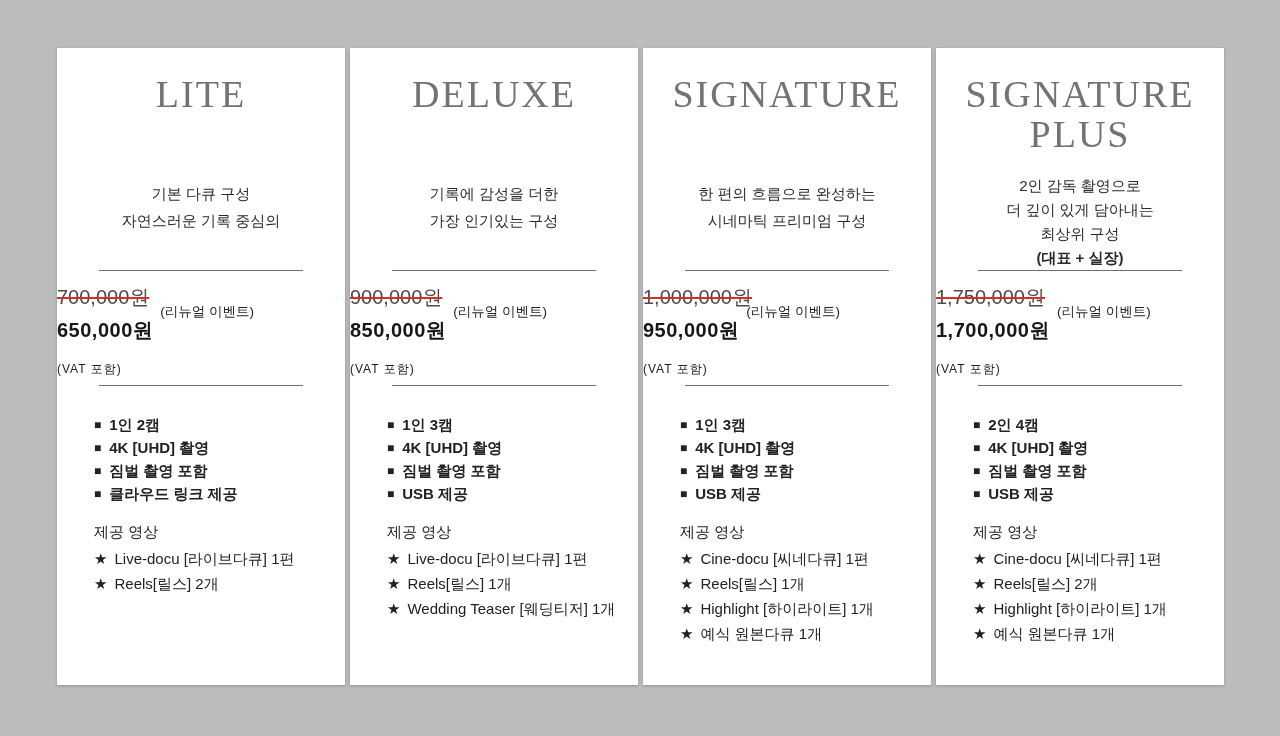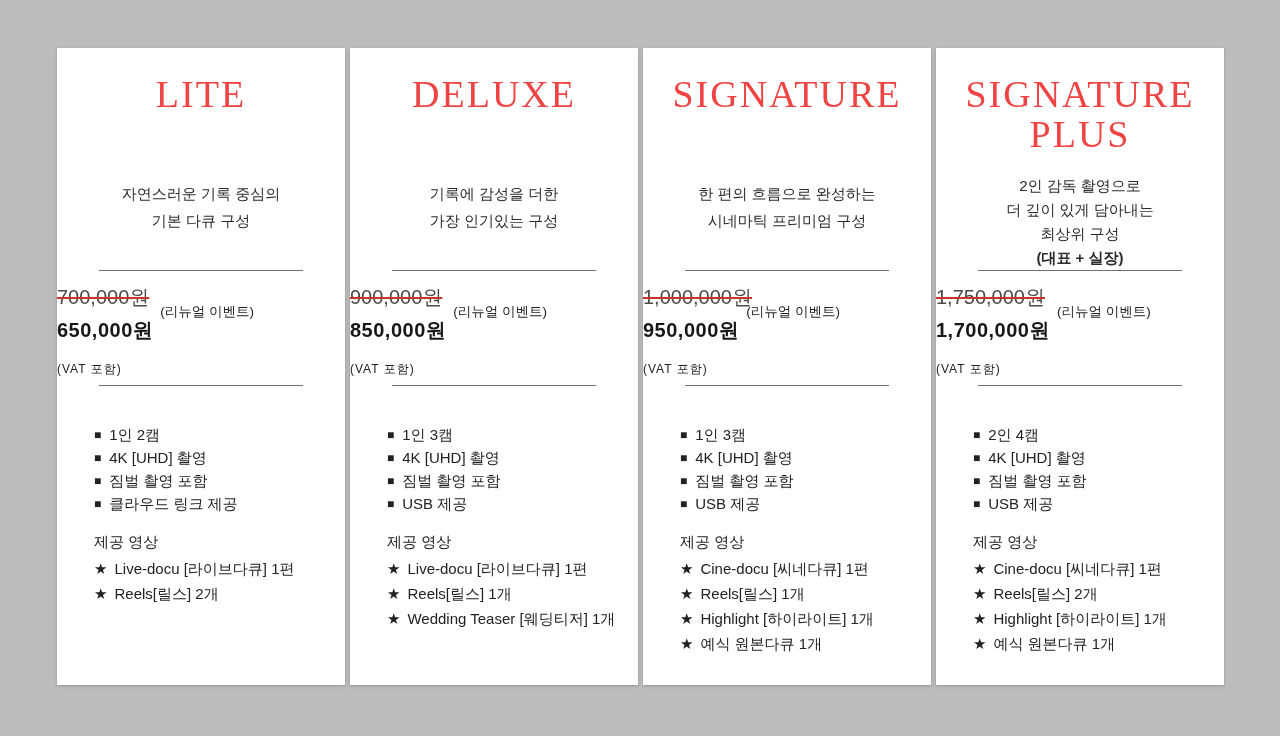--- a/index.html
+++ b/index.html
@@ -21,21 +21,21 @@
     background: #ffffff;
     box-shadow: 0 1px 3px rgba(0,0,0,0.22);
   }
   .card-title {
     margin: 0; padding-top: 26px;
     text-align: center;
     font-family: "Liberation Serif", "DejaVu Serif", serif;
     font-weight: 400;
     font-size: 38px; line-height: 40px;
     letter-spacing: 2px;
-    color: #ef4444;
+    color: #737373;
   }
   .title-line { display: block; }
   .card-desc {
     margin-top: 66px;
     text-align: center;
     font-size: 15px; line-height: 27px;
     color: #2a2a2a;
   }
   .card--plus .card-desc { margin-top: 20px; line-height: 24px; }
   .desc-bold { font-weight: 700; }
@@ -59,43 +59,43 @@
   .price-current {
     font-size: 20px; font-weight: 700;
     letter-spacing: 0.5px; color: #171717;
   }
   .price-note {
     position: absolute; left: calc(100% + 7px); bottom: 20px;
     font-size: 13.5px; color: #222; white-space: nowrap;
   }
   .vat-note { margin-top: 4px; font-size: 12px; line-height: 28px; letter-spacing: 1px; }
   .divider-bottom { margin-top: 2px; }
-  .feature-list { list-style: none; margin: 38px 0 0; padding: 0 10px 0 37px; }
+  .feature-list { list-style: none; margin: 28px 0 0; padding: 0 10px 0 37px; font-weight: bold; }
   .feature-item { font-size: 15px; line-height: 22px; white-space: nowrap; }
   .bullet { display: inline-block; }
   .bullet.square { font-size: 12px; margin-right: 8px; position: relative; top: -1px; }
   .videos-label { margin-top: 15px; padding-left: 37px; font-size: 15px; line-height: 22px; }
   .video-list { list-style: none; margin: 3px 0 0; padding: 0 6px 0 37px; }
   .video-item { font-size: 15px; line-height: 25px; white-space: nowrap; }
   .bullet.star { font-size: 15px; margin-right: 7px; }
 </style>
 </head>
 <body>
 
 <div class="stage">
   <div class="cards-row">
 
     <section class="card">
       <h2 class="card-title">
         <span class="title-line">LITE</span>
         <span class="title-line"></span>
       </h2>
       <div class="card-desc">
+        <div class="desc-line">기본 다큐 구성</div>
         <div class="desc-line">자연스러운 기록 중심의</div>
-        <div class="desc-line">기본 다큐 구성</div>
       </div>
       <hr class="divider divider-top">
       <div class="price-block">
         <div class="price-original">700,000원</div>
         <div class="price-line">
           <span class="price-main-wrap">
             <span class="price-current">650,000원</span>
             <span class="price-note">(리뉴얼 이벤트)</span>
           </span>
         </div>

